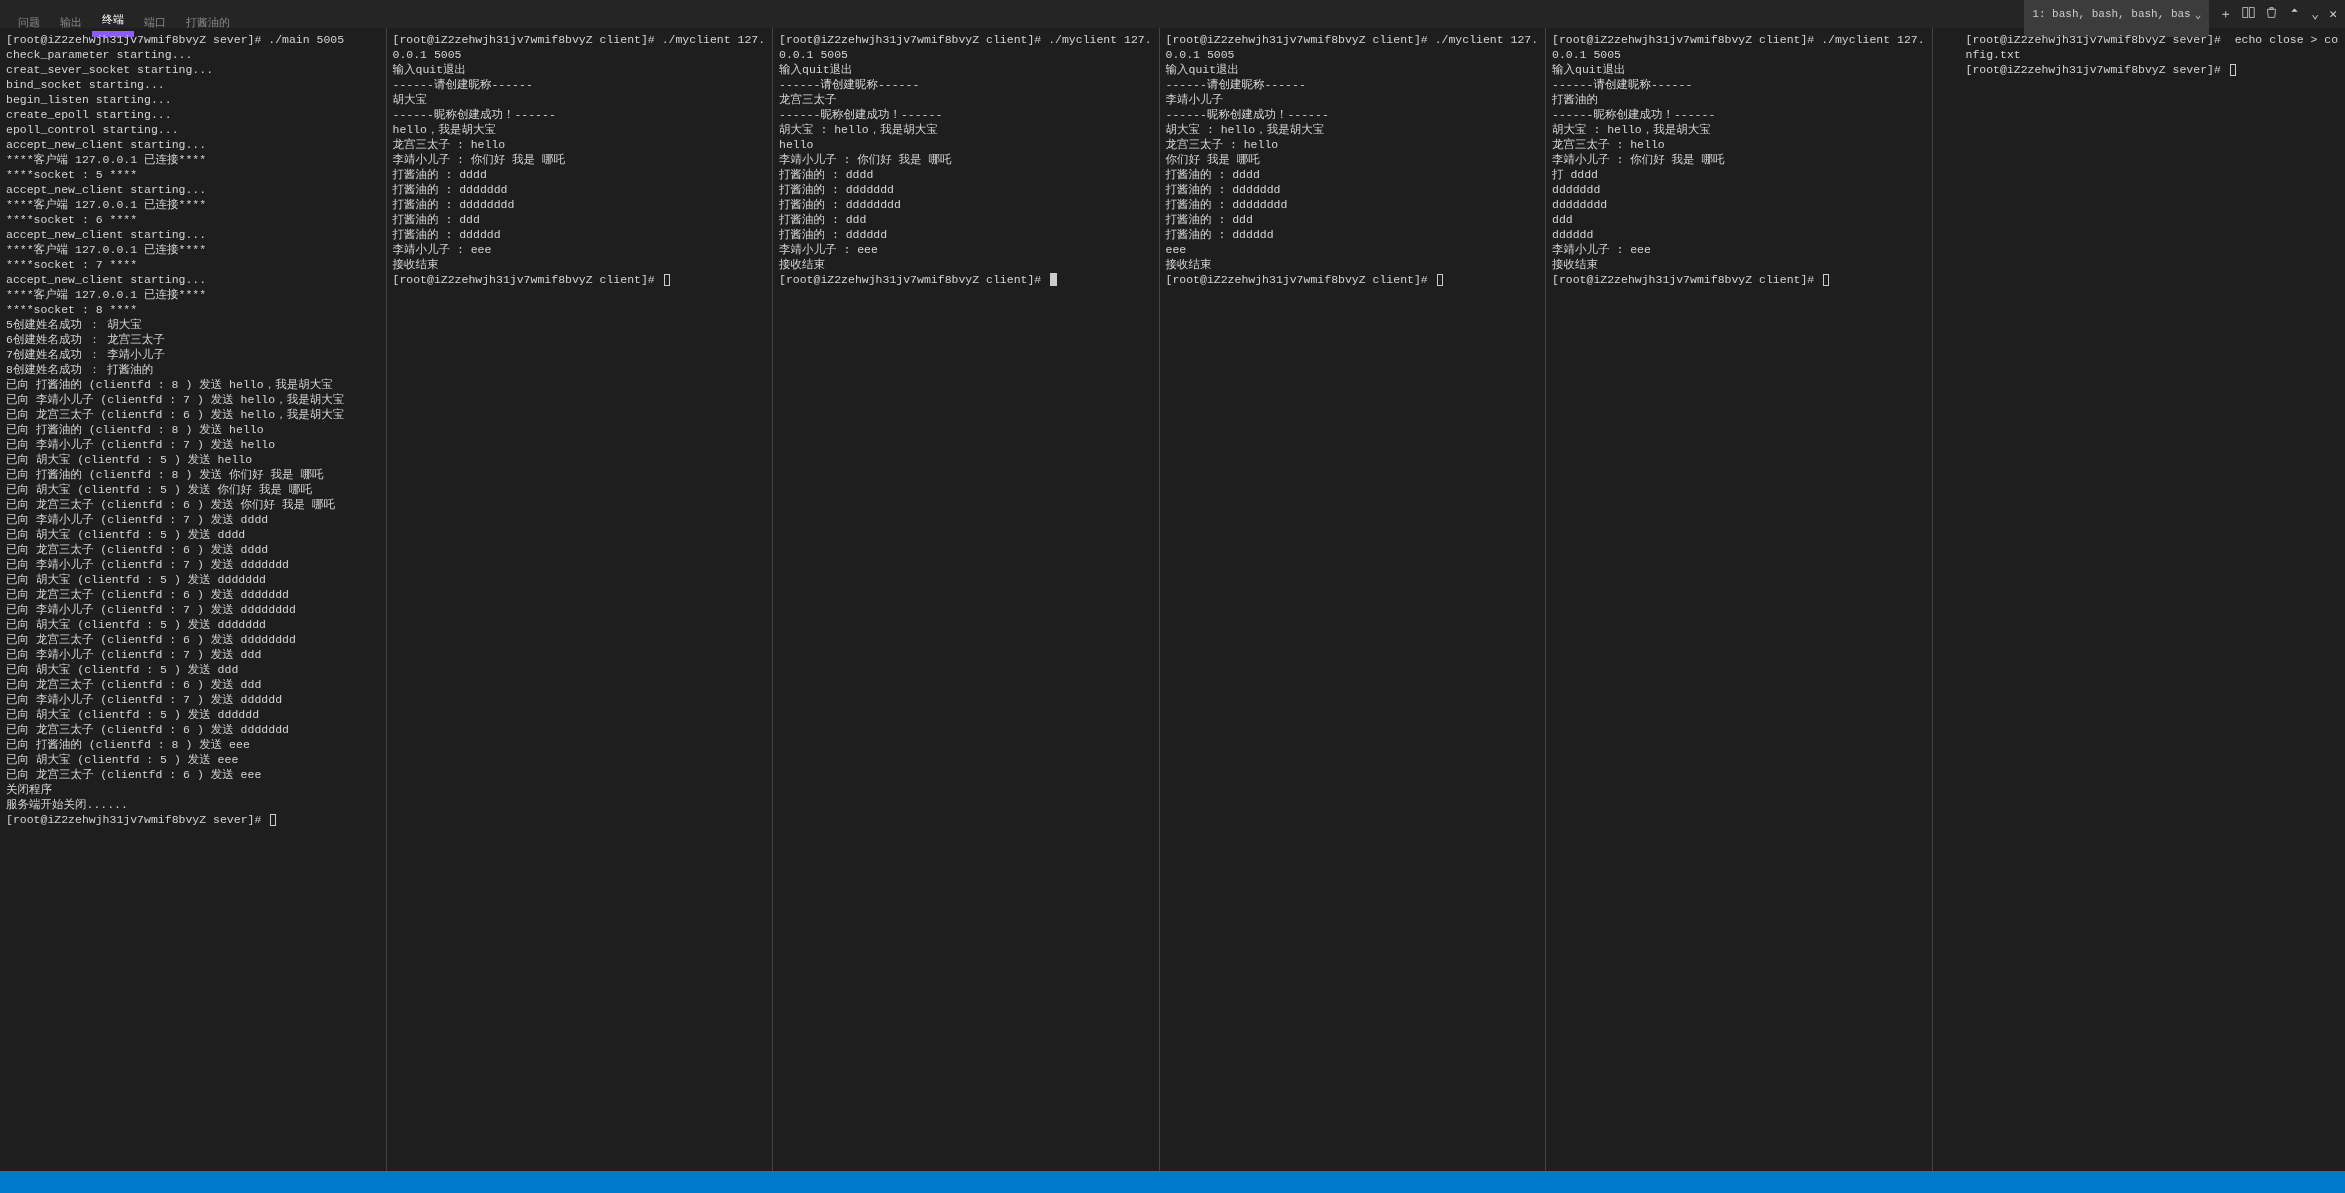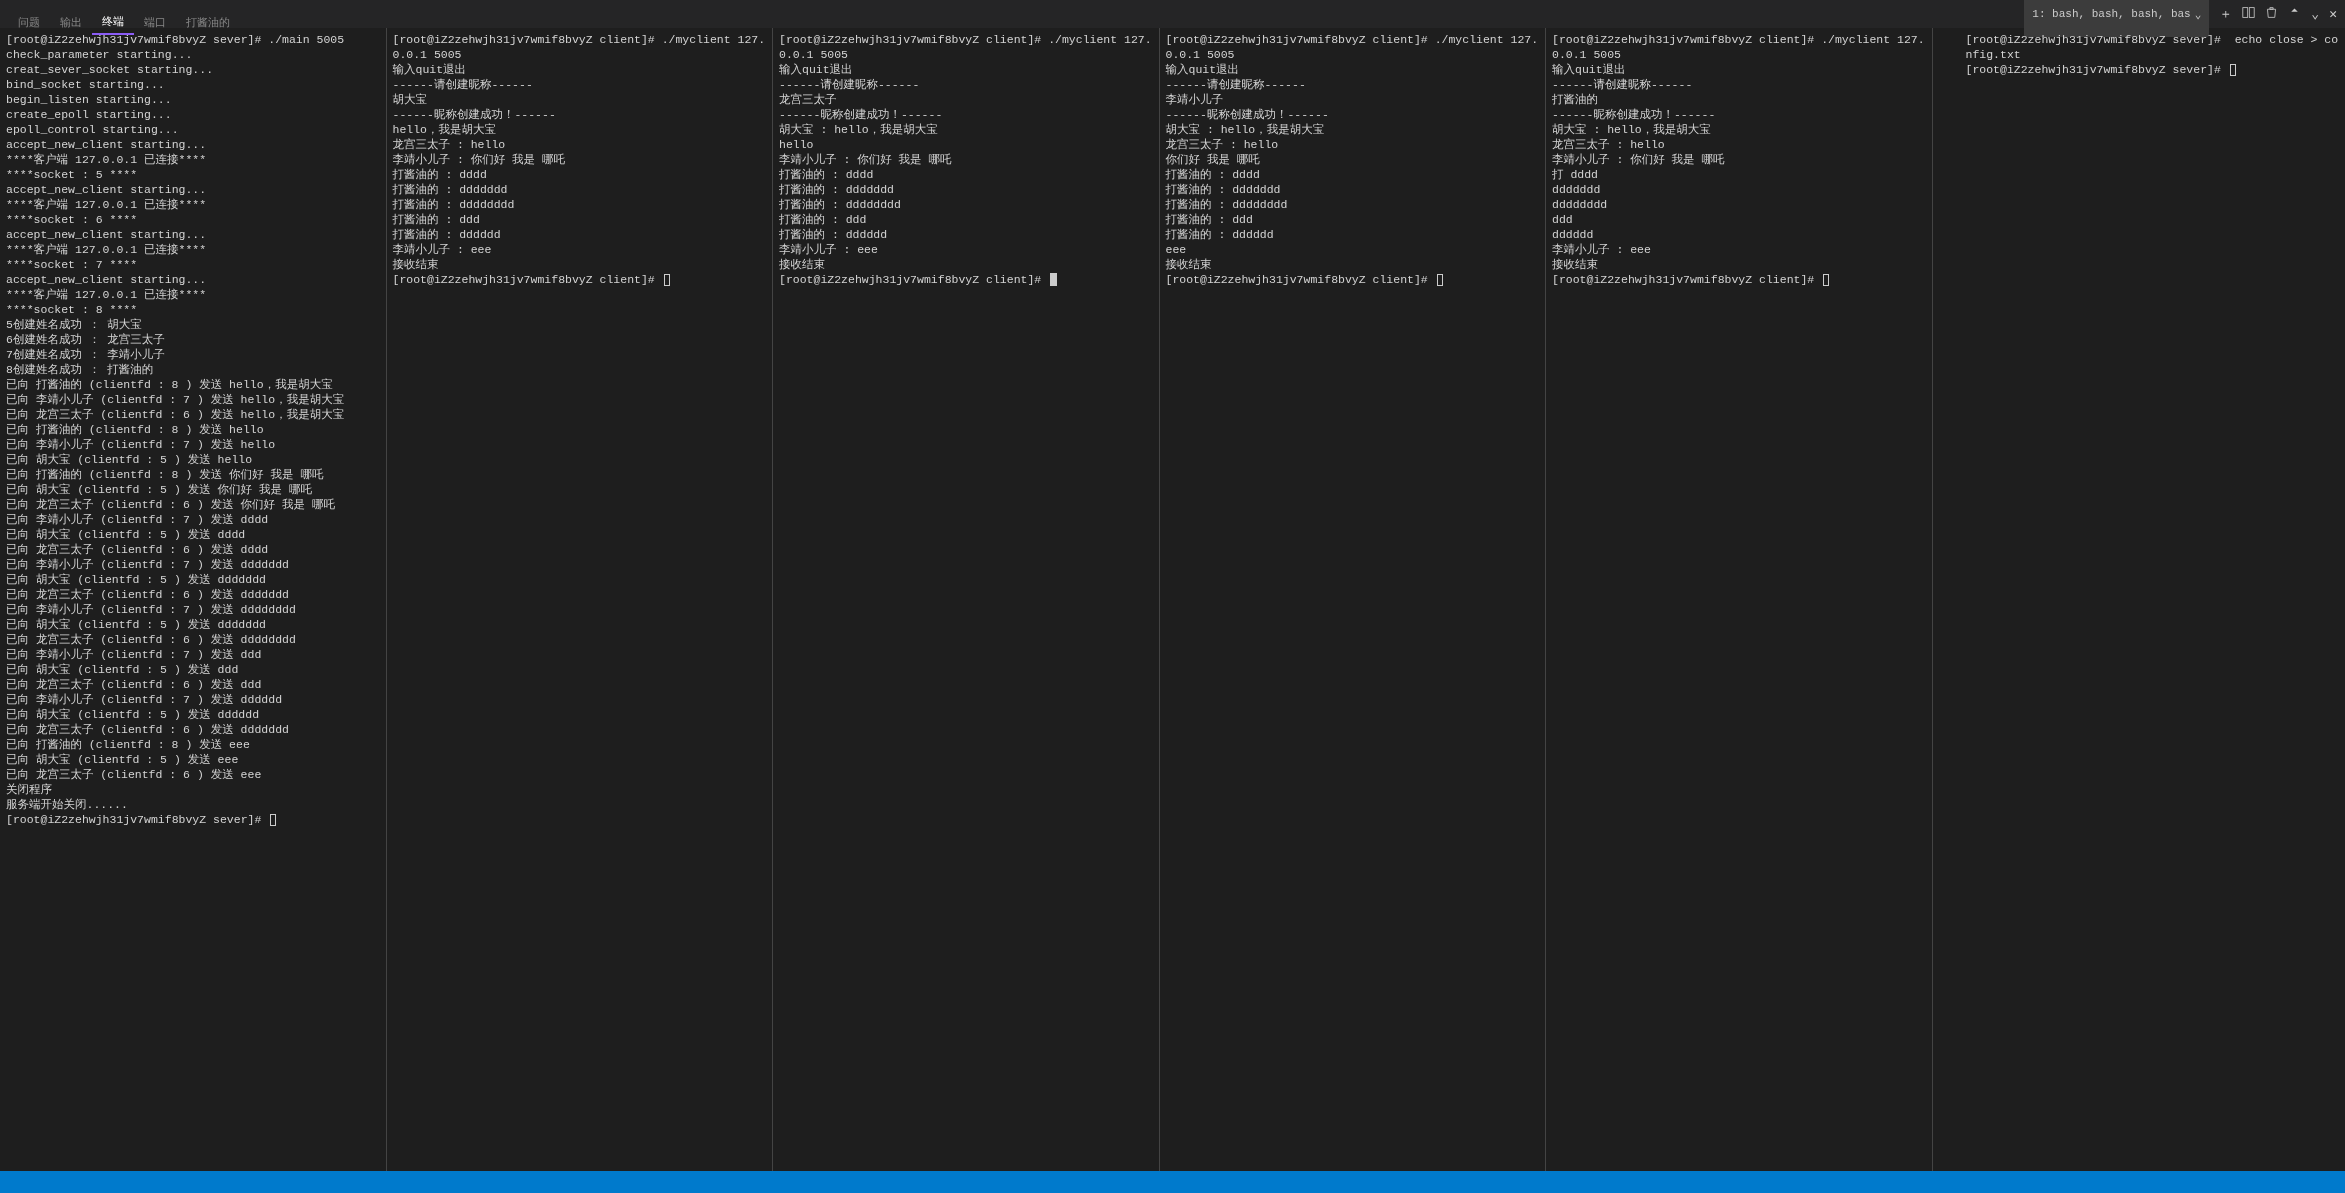--- a/index.html
+++ b/index.html
@@ -1,20 +1,20 @@
 <!DOCTYPE html>
 <html><head>
 <meta charset="utf-8">
 <style>
 * { margin:0; padding:0; box-sizing:border-box; }
 html,body { width:100%; height:100%; background:#1e1e1e; font-family:Consolas,'Courier New',monospace; font-size:12px; color:#cccccc; overflow:hidden; }
 .app { display:flex; flex-direction:column; width:2345px; height:1193px; background:#1e1e1e; }
 .tabbar { height:28px; background:#252526; display:flex; align-items:center; padding:0 8px; color:#bbb; font-size:11px; }
 .tabbar .tab { padding:4px 10px; color:#888; cursor:pointer;margin-top:16px; }
-.tabbar .tab.active { color:#fff; border-bottom:2px solid #8b5cf6; }
+.tabbar .tab.active { color:#fff; border-bottom:6px solid #8b5cf6; }
 .right-tools { margin-left:auto; display:flex; align-items:center; gap:10px; }
 .right-tools .dropdown { background:#3c3c3c; padding:16px 8px; border-radius:2px; color:#ccc; display:flex; align-items:center; gap:4px; }
 .right-tools .icon { color:#ccc; cursor:pointer; font-size:13px; }
 .panes { flex:1; display:flex; overflow:hidden; }
 .pane { flex:1; border-right:1px solid #444; padding:4px 6px; overflow:hidden; white-space:pre-wrap; word-break:break-all; line-height:15px; font-size:11.5px; color:#d4d4d4; }
 .pane:last-child { border-right:none;margin-left:27px; }
 .cursor { display:inline-block; width:7px; height:13px; background:#cccccc; vertical-align:text-bottom; margin-left:2px; }
 .cursor.hollow { background:transparent; border:1px solid #cccccc; width:6px; height:12px; }
 .footer { height:22px; background:#007acc; }
 .prompt { color:#d4d4d4; }

